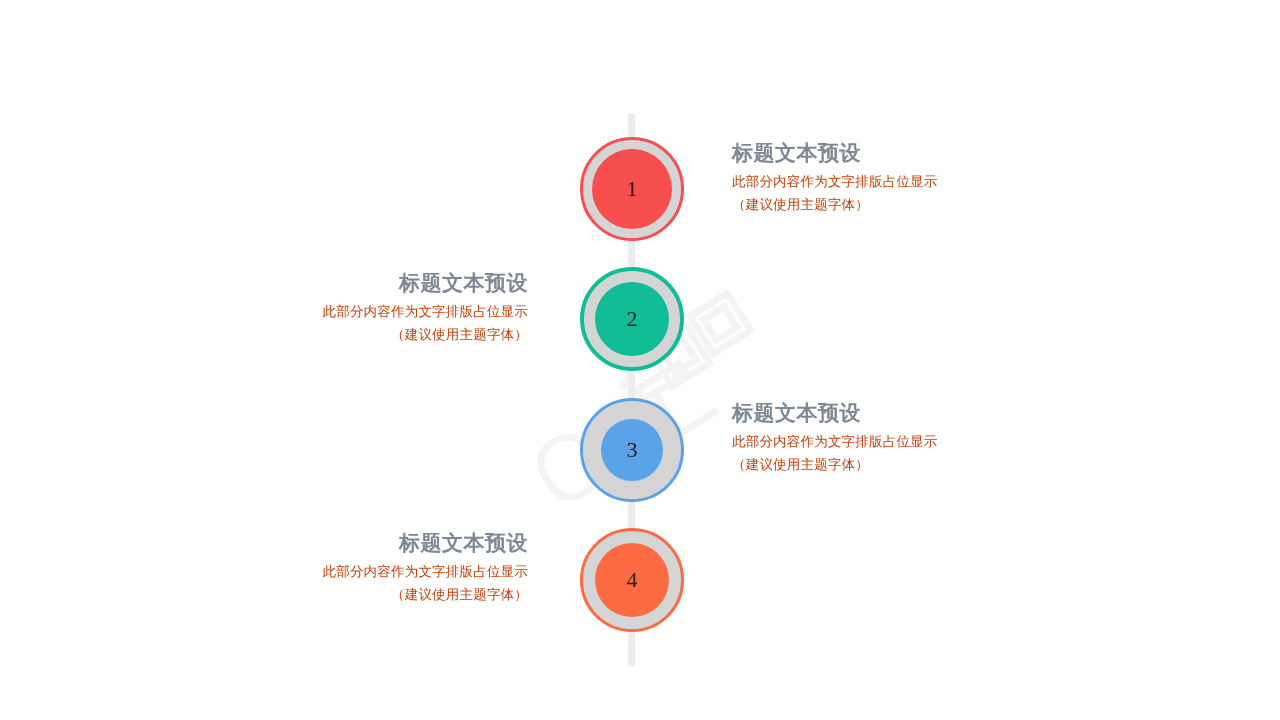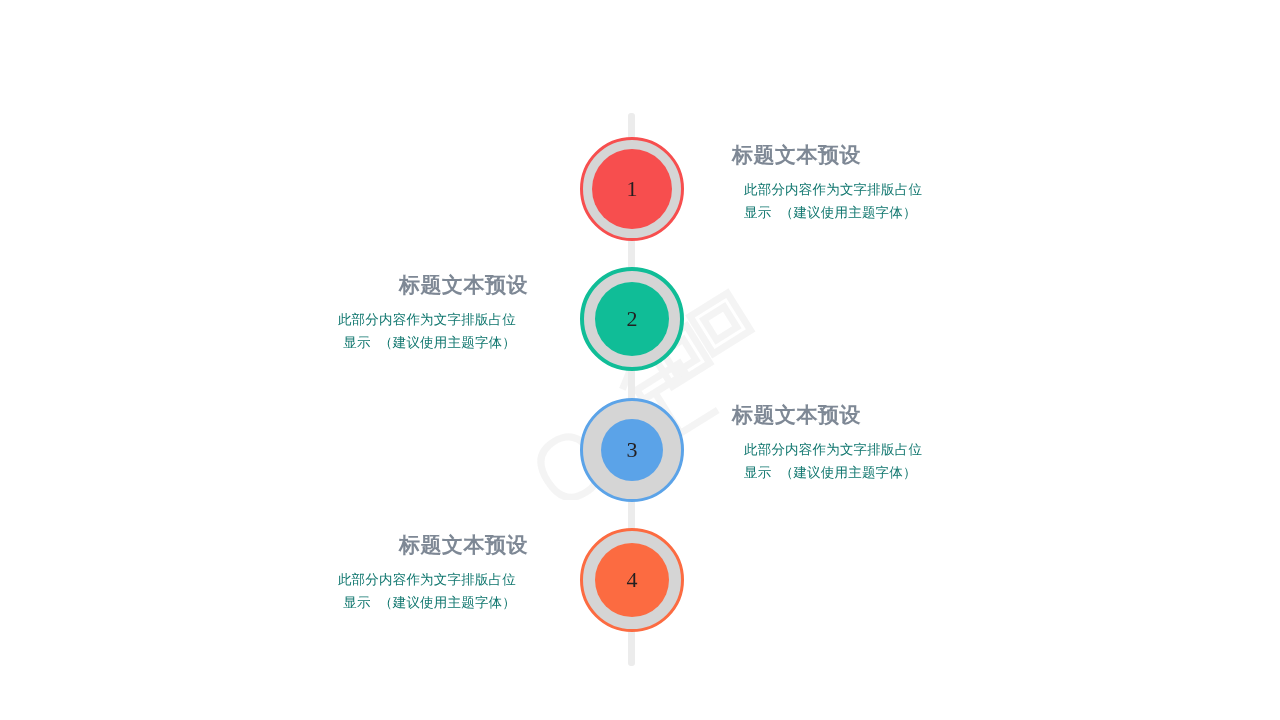--- a/index.html
+++ b/index.html
@@ -112,34 +112,34 @@
     left: 12px; top: 12px; right: 12px; bottom: 12px;
     background: #fc6b41;
   }
 
   
   .block {
     position: absolute;
     width: 210px;
   }
   .block .heading {
-    font-family: Liberation Sans, sans-serif;
+    font-family: Liberation Mono, monospace;
     font-weight: bold;
     font-size: 21px;
     color: #7e8895;
     line-height: 1.25;
     margin: 0 0 3px 0;
     letter-spacing: 0.5px;
   }
   .block .body {
-    font-family: Liberation Mono, monospace;
+    font-family: Liberation Sans, sans-serif;
     font-size: 13.5px;
-    color: #0f766e;
+    color: #c2410c;
     line-height: 1.65;
-    margin: 12px;
+    margin: 0;
     letter-spacing: 0.2px;
   }
 
   .block.right-side { text-align: left; }
   .block.left-side  { text-align: right; }
 
   #block-1 { left: 732px; top: 142px; }
   #block-2 { left: 318px; top: 272px; }
   #block-3 { left: 732px; top: 402px; }
   #block-4 { left: 318px; top: 532px; }

